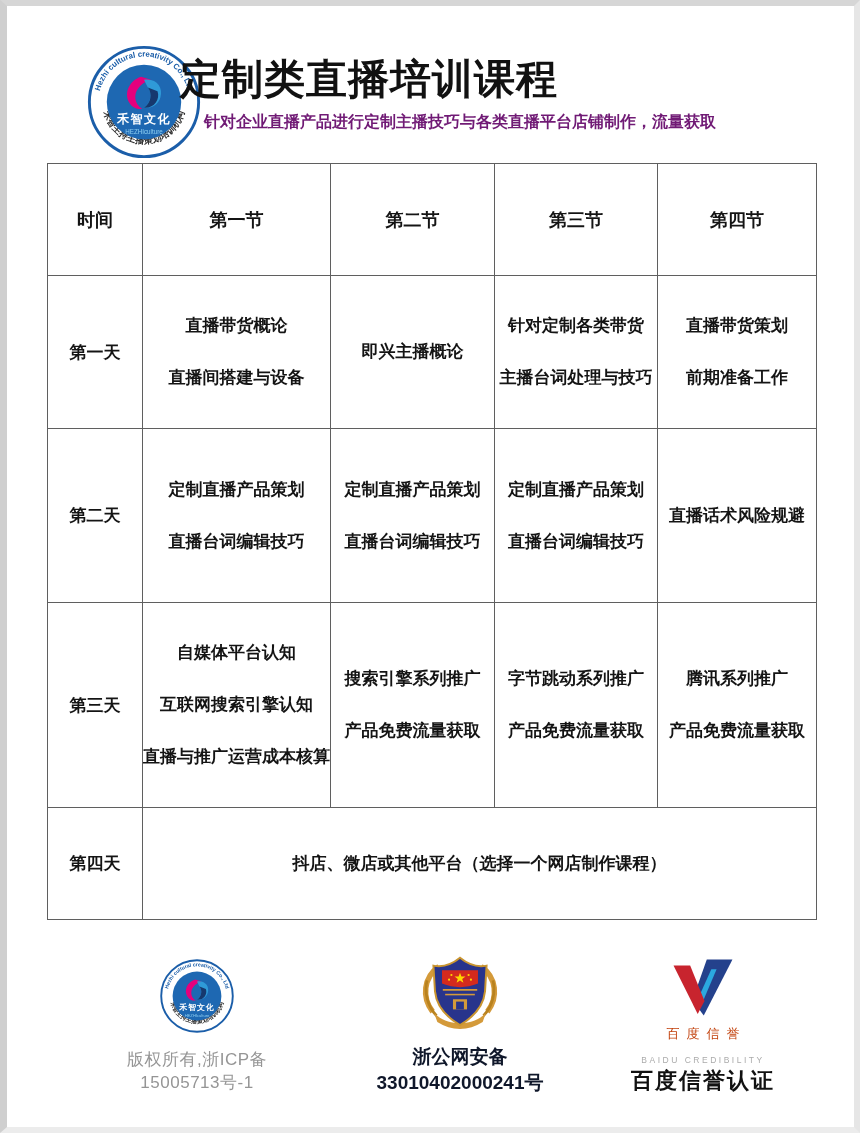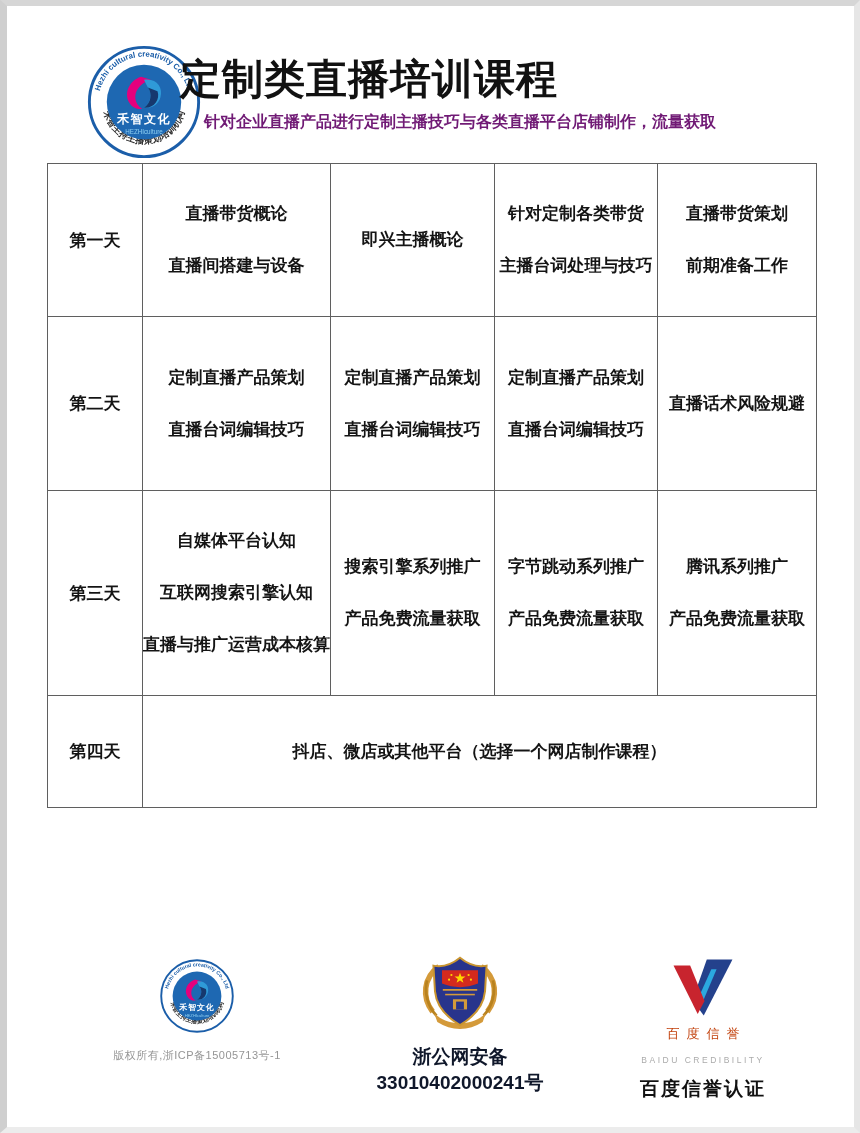--- a/index.html
+++ b/index.html
@@ -26,27 +26,27 @@
   tr.r-head{height:112px}
   tr.r-d1{height:153px}
   tr.r-d2{height:174px}
   tr.r-d3{height:205px}
   tr.r-d4{height:112px}
   .day{font-size:18px}
   .cl{line-height:52px;white-space:nowrap}
   td.span-cell{text-align:left;padding-left:12px;font-size:17px}
   
   .f-left{position:absolute;left:107px;top:958px;width:180px;text-align:center}
-  .f-left .copy{margin-top:10px;font-size:11px;color:#959595;letter-spacing:.5px}
+  .f-left .copy{margin-top:10px;font-size:17px;color:#959595;letter-spacing:.5px}
   .f-center{position:absolute;left:350px;top:952px;width:220px;text-align:center}
   .f-center .police-txt{margin-top:6px;font-size:19px;font-weight:bold;color:#0f172a}
   .f-right{position:absolute;left:613px;top:958px;width:180px;text-align:center}
   .f-right .bd-cn{margin-top:4px;font-size:13px;color:#c2410c;letter-spacing:7px;text-indent:7px}
   .f-right .bd-en{margin-top:12px;font-size:8.5px;color:#ababab;letter-spacing:2.5px}
-  .f-right .bd-cert{margin-top:11px;font-size:19px;font-weight:bold;color:#111;letter-spacing:2px}
+  .f-right .bd-cert{margin-top:1px;font-size:22px;font-weight:bold;color:#111;letter-spacing:2px}
   svg text{font-family:"Liberation Sans","DejaVu Sans",sans-serif}
 </style>
 </head>
 <body>
 
 <div class="frame"></div>
 
 <div class="logo-main">
   <svg viewBox="0 0 120 120" width="116" height="116">
     <defs>
@@ -74,20 +74,27 @@
 <div class="sched-wrap">
   <table class="sched">
     <colgroup>
       <col style="width:95px">
         <col style="width:188px">
         <col style="width:164px">
       <col style="width:163px">
         <col style="width:159px">
     </colgroup>
     <tbody>
+        <tr class="r-head">
+      <th>时间</th>
+      <th>第一节</th>
+      <th>第二节</th>
+      <th>第三节</th>
+      <th>第四节</th>
+    </tr>
     <tr class="r-d1">
       <td class="day">第一天</td>
       <td>
         <div class="cl">直播带货概论</div>
         <div class="cl">直播间搭建与设备</div>
       </td>
       <td>
         <div class="cl">即兴主播概论</div>
       </td>
       <td>

